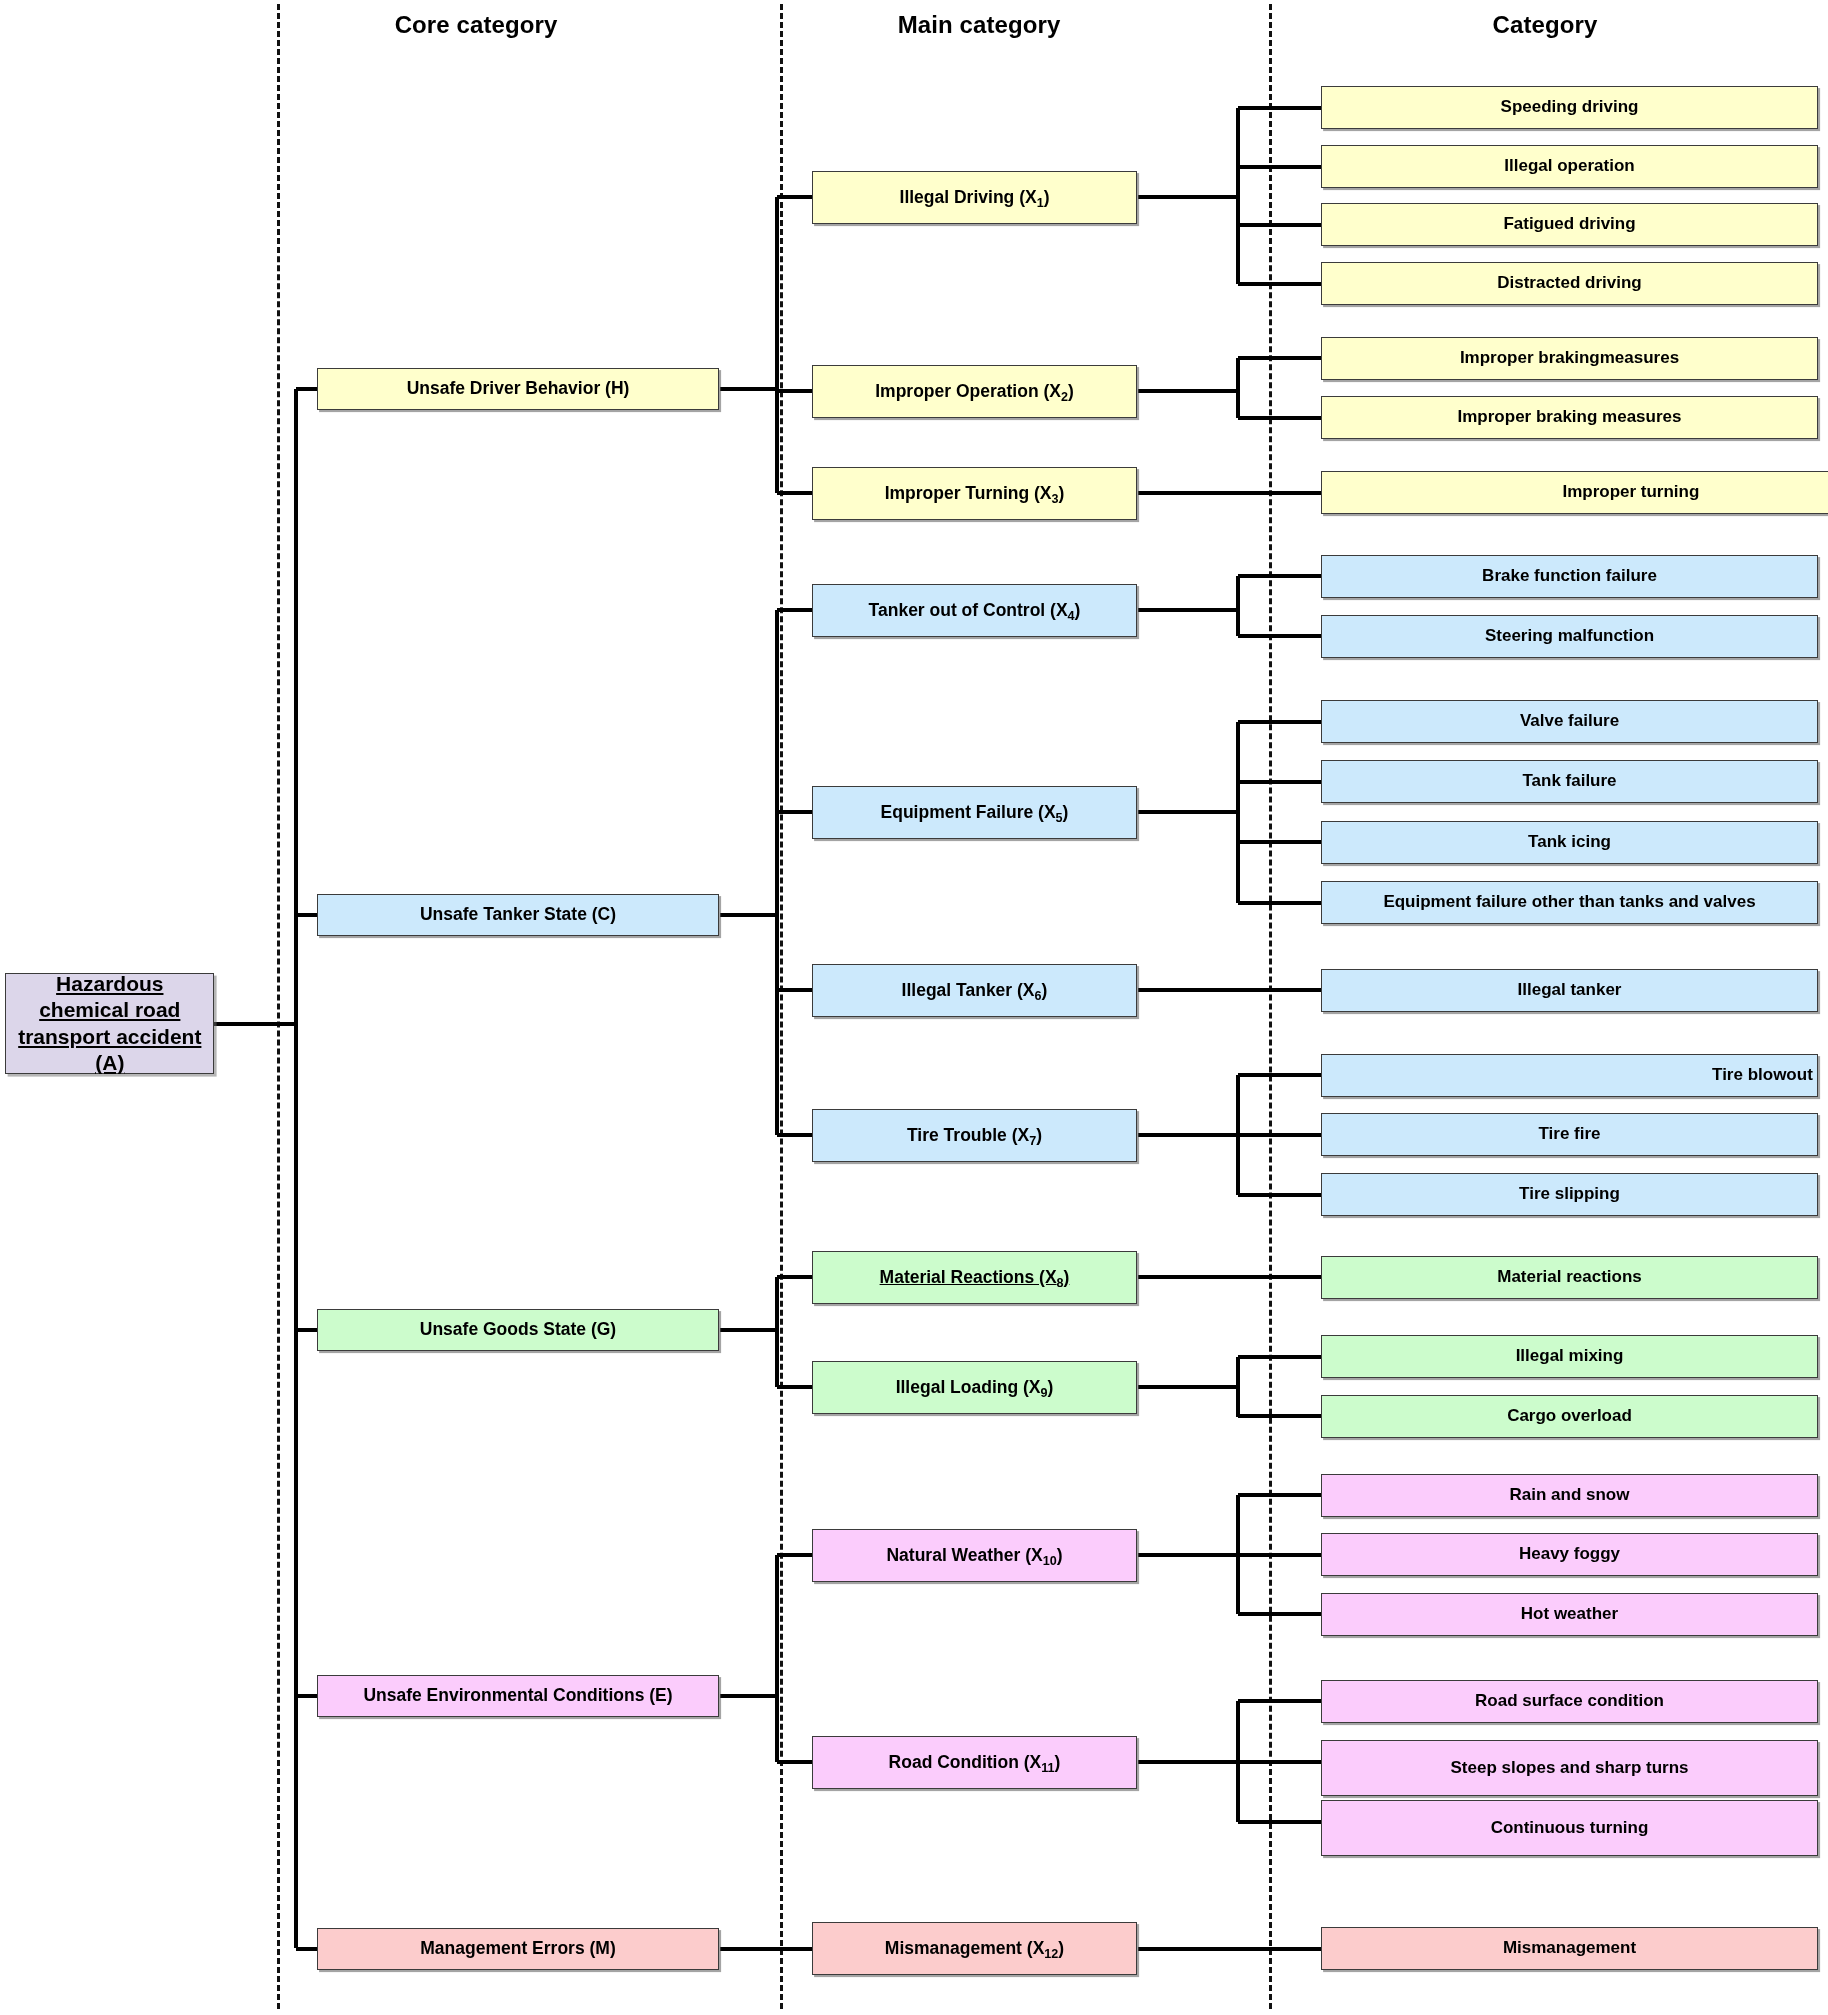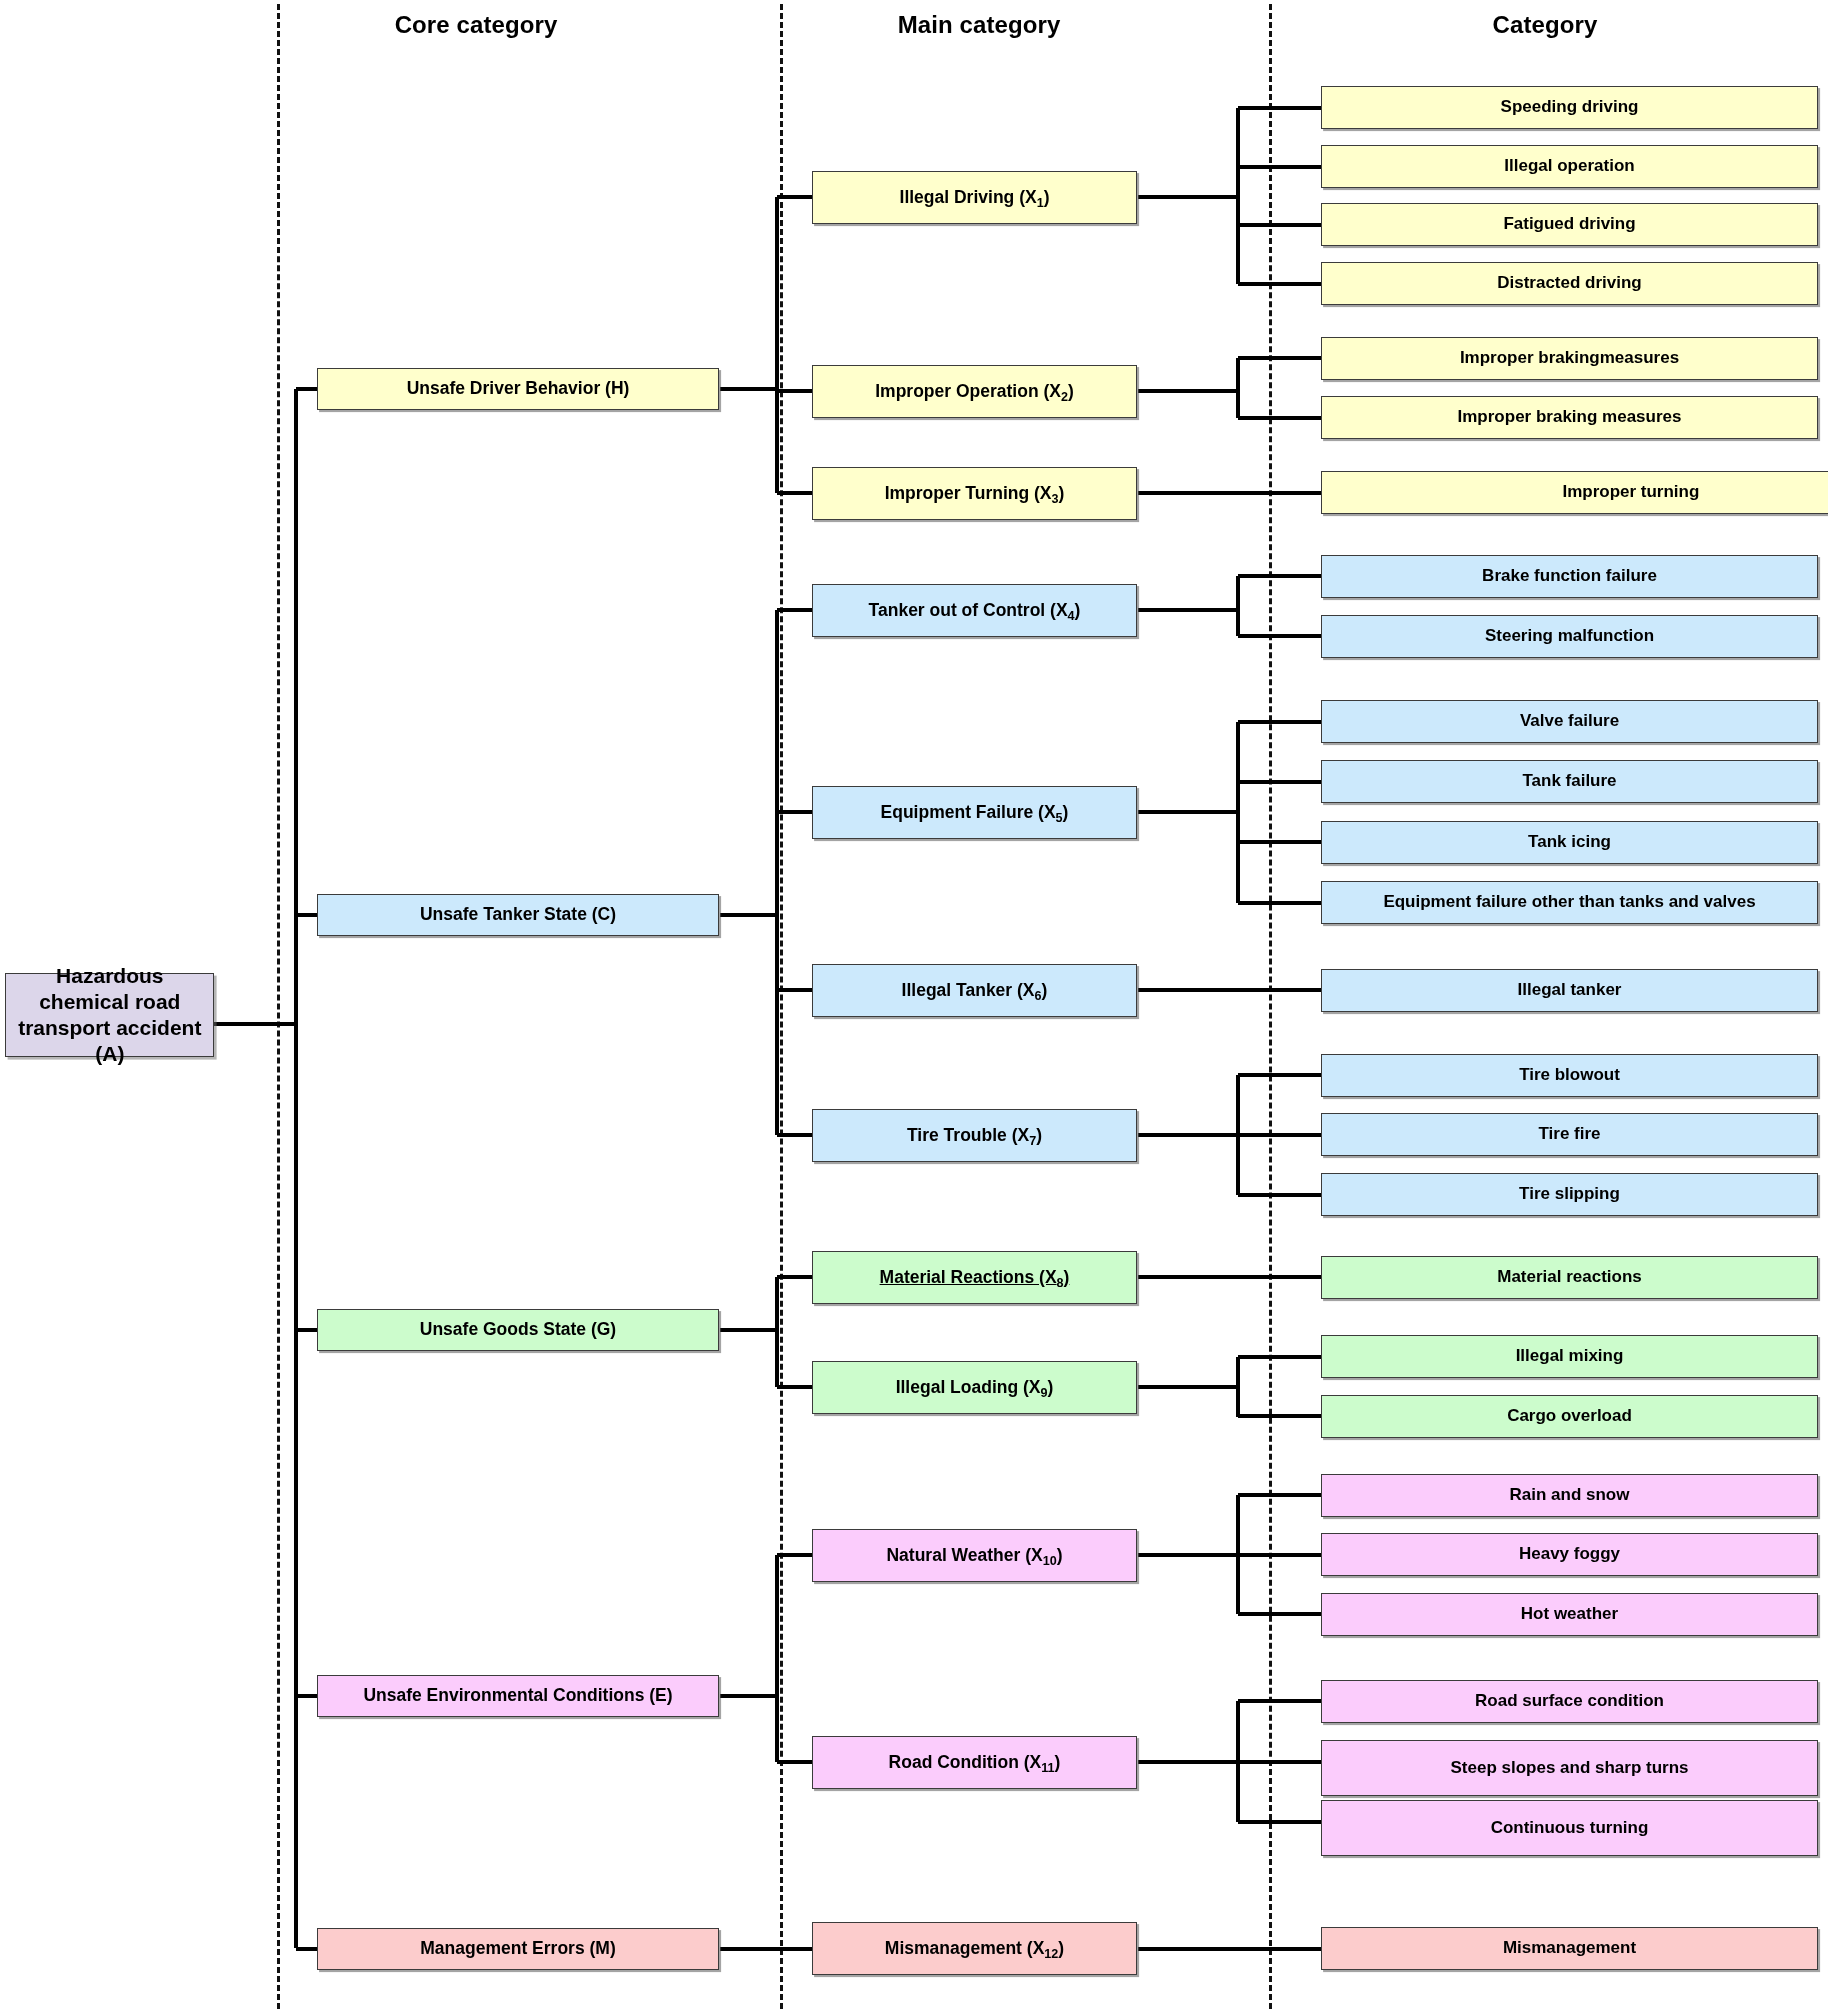--- a/index.html
+++ b/index.html
@@ -154,21 +154,21 @@
       <div class="hline" style="left: 1138px; width: 101px; top: 1760px;"></div>
       <div class="vline" style="top: 1701px; height: 121px; left: 1236px;"></div>
       <div class="hline" style="left: 1238px; width: 83px; top: 1699px;"></div>
       <div class="hline" style="left: 1238px; width: 83px; top: 1760px;"></div>
       <div class="hline" style="left: 1238px; width: 83px; top: 1820px;"></div>
       <div class="hline" style="left: 1138px; width: 101px; top: 1947px;"></div>
       <div class="hline" style="left: 1238px; width: 83px; top: 1947px;"></div>
     </div>
 
   <div id="nodes">
-      <div class="node root" style="left: 5.3px; top: 973px; width: 209px; height: 84px; background: rgb(220, 214, 234);">
+      <div class="node root" style="left: 5.3px; top: 973px; width: 209px; height: 101px; background: rgb(220, 214, 234); text-decoration: underline;">
         <span>Hazardous chemical road transport accident (A)</span>
       </div>
       <div class="node" style="left: 317px; top: 368px; width: 402px; height: 42px; background: rgb(255, 255, 204);">
         <span>Unsafe Driver Behavior (H)</span>
       </div>
       <div class="node" style="left: 317px; top: 894px; width: 402px; height: 42px; background: rgb(204, 233, 252);">
         <span>Unsafe Tanker State (C)</span>
       </div>
       <div class="node" style="left: 317px; top: 1309px; width: 402px; height: 42px; background: rgb(204, 252, 204);">
         <span>Unsafe Goods State (G)</span>
@@ -250,21 +250,21 @@
       </div>
       <div class="node small" style="left: 1321px; top: 821px; width: 497px; height: 43px; background: rgb(204, 233, 252);">
         <span>Tank icing</span>
       </div>
       <div class="node small" style="left: 1321px; top: 881px; width: 497px; height: 43px; background: rgb(204, 233, 252);">
         <span>Equipment failure other than tanks and valves</span>
       </div>
       <div class="node small" style="left: 1321px; top: 969px; width: 497px; height: 43px; background: rgb(204, 233, 252);">
         <span>Illegal tanker</span>
       </div>
-      <div class="node small" style="left: 1321px; top: 1054px; width: 497px; height: 43px; background: rgb(204, 233, 252);">
+      <div class="node small" style="left: 1321px; top: 1054px; width: 497px; height: 43px; background: rgb(204, 233, 252); justify-content: flex-end;">
         <span>Tire blowout</span>
       </div>
       <div class="node small" style="left: 1321px; top: 1113px; width: 497px; height: 43px; background: rgb(204, 233, 252);">
         <span>Tire fire</span>
       </div>
       <div class="node small" style="left: 1321px; top: 1173px; width: 497px; height: 43px; background: rgb(204, 233, 252);">
         <span>Tire slipping</span>
       </div>
       <div class="node small" style="left: 1321px; top: 1256px; width: 497px; height: 43px; background: rgb(204, 252, 204);">
         <span>Material reactions</span>

